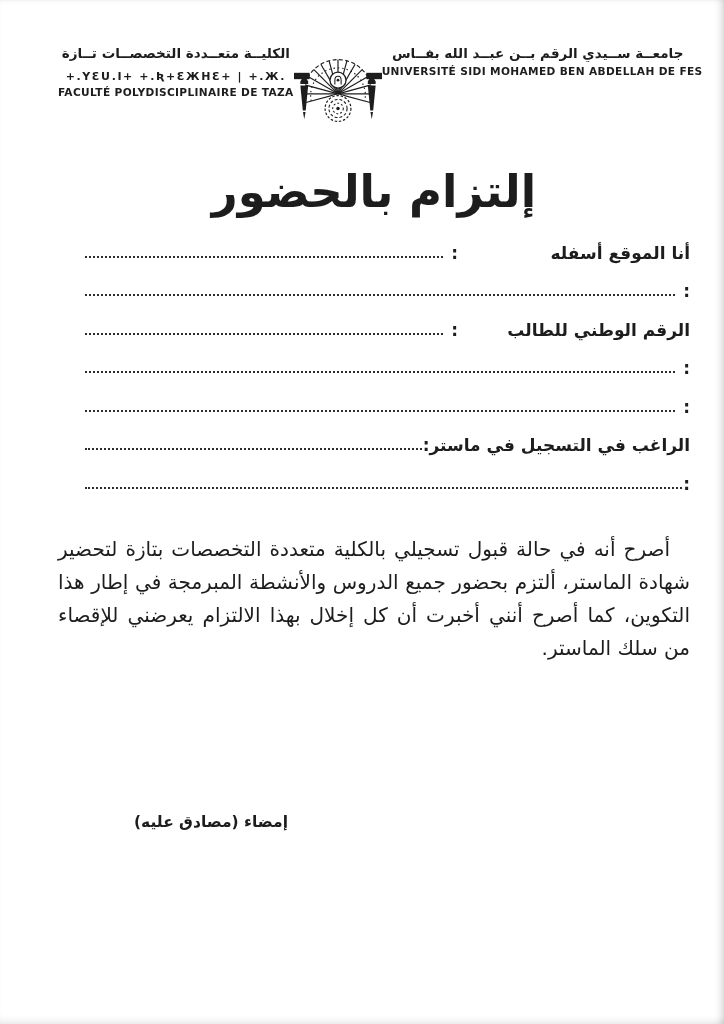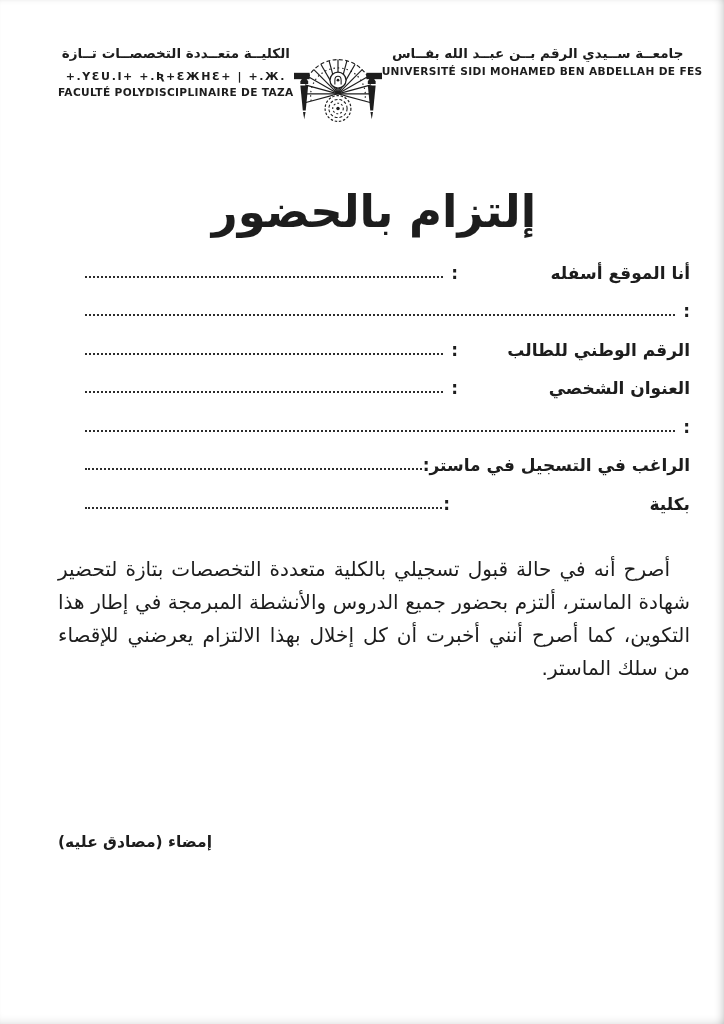--- a/index.html
+++ b/index.html
@@ -17,21 +17,21 @@
   .hdr-block{padding-top:6px;}
   .hdr-left{width:250px;text-align:center;}
   .hdr-right{width:312px;text-align:center;}
   .hdr-ar{font-weight:bold;font-size:13.5px;direction:rtl;white-space:nowrap;line-height:1.1;}
   .hdr-tif{font-size:11px;font-weight:bold;letter-spacing:1.6px;margin-top:10px;white-space:nowrap;line-height:1;}
   .hdr-fr{font-size:10.6px;font-weight:bold;letter-spacing:.35px;margin-top:5px;white-space:nowrap;line-height:1;}
   .logo-box{flex:0 0 auto;margin-top:0;}
   
   .title{
     text-align:center;direction:rtl;font-weight:bold;
-    font-size:45px;line-height:1.2;margin-top:48px;
+    font-size:45px;line-height:1.2;margin-top:28px;
   }
   
   .fields{margin-top:10px;padding-left:27px;}
   .field-row{
     display:flex;direction:rtl;align-items:flex-end;
     height:38.5px;padding-bottom:5px;box-sizing:border-box;
   }
   .f-zone{width:232px;flex:0 0 auto;}
   .field-row:nth-child(6) .f-zone{width:auto;}
   .field-row:nth-child(7) .f-zone{width:240px;}
@@ -43,21 +43,21 @@
     flex:1;height:0;margin-bottom:5px;
     border-bottom:2.2px dotted #2c2c2c;
   }
   
   .declaration{
     direction:rtl;text-align:justify;font-size:20px;line-height:33px;
     margin-top:34px;text-indent:20px;
   }
   
   .signature{
-    margin-top:148px;width:max-content;
+    margin-top:148px;margin-left:76px;width:max-content;
     direction:rtl;font-weight:bold;font-size:15.5px;
   }
 </style>
 </head>
 <body>
 
 <div class="page">
 
   <div class="header">
 
@@ -128,38 +128,36 @@
       <span class="f-dots"></span>
     </div>
 
     <div class="field-row">
       <div class="f-zone"><span class="f-label">الرقم الوطني للطالب</span></div>
       <span class="f-colon">:</span>
       <span class="f-dots"></span>
     </div>
 
     <div class="field-row">
-      <div class="f-zone"><span class="f-label">العنوان الشخصي</span></div>
       <span class="f-colon">:</span>
       <span class="f-dots"></span>
     </div>
 
     <div class="field-row">
       <span class="f-colon">:</span>
       <span class="f-dots"></span>
     </div>
 
     <div class="field-row">
       <div class="f-zone"><span class="f-label">الراغب في التسجيل في ماستر</span></div>
       <span class="f-colon">:</span>
       <span class="f-dots"></span>
     </div>
 
     <div class="field-row">
-      <div class="f-zone"><span class="f-label">بكلية</span></div>
       <span class="f-colon">:</span>
       <span class="f-dots"></span>
     </div>
 
   </div>
 
   <p class="declaration">أصرح أنه في حالة قبول تسجيلي بالكلية متعددة التخصصات بتازة لتحضير شهادة الماستر، ألتزم بحضور جميع الدروس والأنشطة المبرمجة في إطار هذا التكوين، كما أصرح أنني أخبرت أن كل إخلال بهذا الالتزام يعرضني للإقصاء من سلك الماستر.</p>
 
   <div class="signature">إمضاء (مصادق عليه)</div>
 

